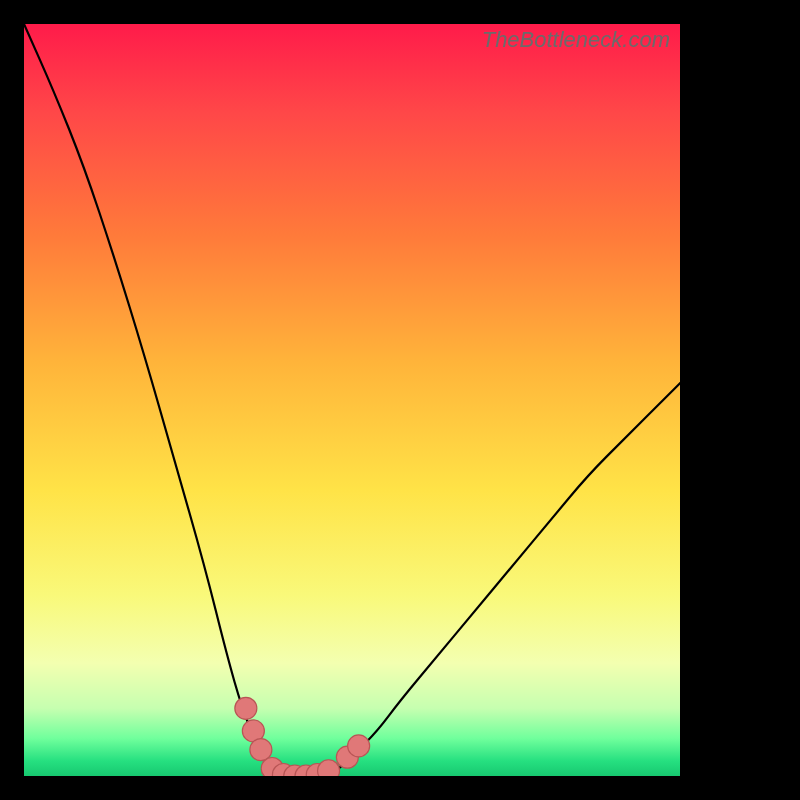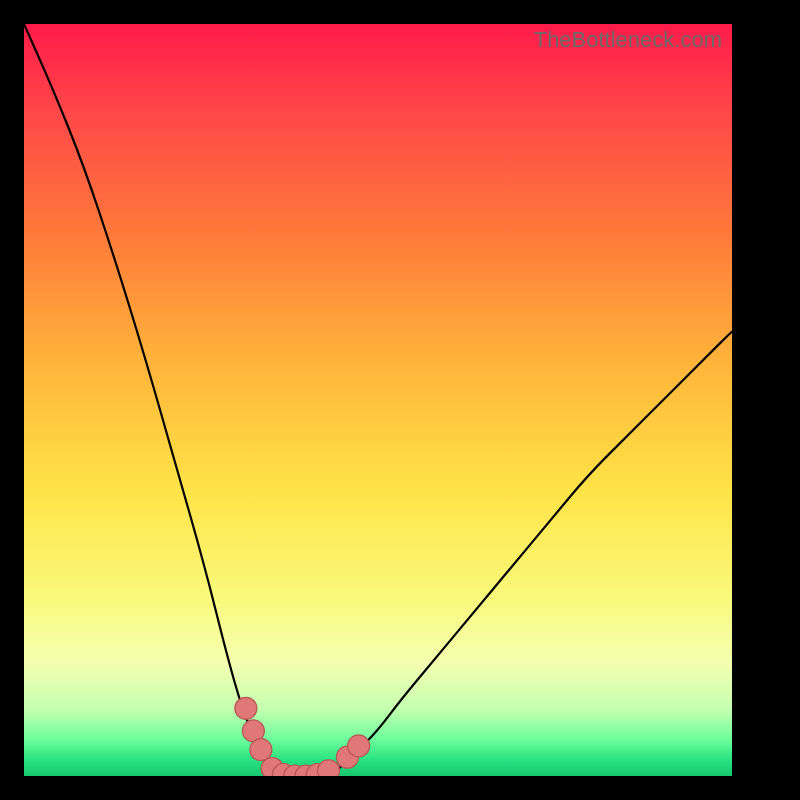--- a/index.html
+++ b/index.html
@@ -7,36 +7,37 @@
   .frame {
     width: 800px;
     height: 800px;
     background: #000;
     position: relative;
   }
   .plot-area {
     position: absolute;
     left: 24px;
     top: 24px;
-    width: 708px;
+    width: 656px;
     height: 752px;
     background: linear-gradient(
       to bottom,
       #ff1b4a 0%,
       #ff4848 12%,
       #ff7a3a 28%,
       #ffb43a 45%,
       #ffe347 62%,
       #f9f97a 76%,
       #f3ffb0 85%,
       #c6ffb0 91%,
       #70ff9c 95%,
       #26e080 98%,
       #17c870 100%
     );
+    font-style: italic;
   }
   .watermark {
     position: absolute;
     top: 3px;
     right: 10px;
     font-family: Arial, Helvetica, sans-serif;
     font-size: 22px;
     color: #6b6b6b;
     font-weight: 500;
     letter-spacing: 0px;

